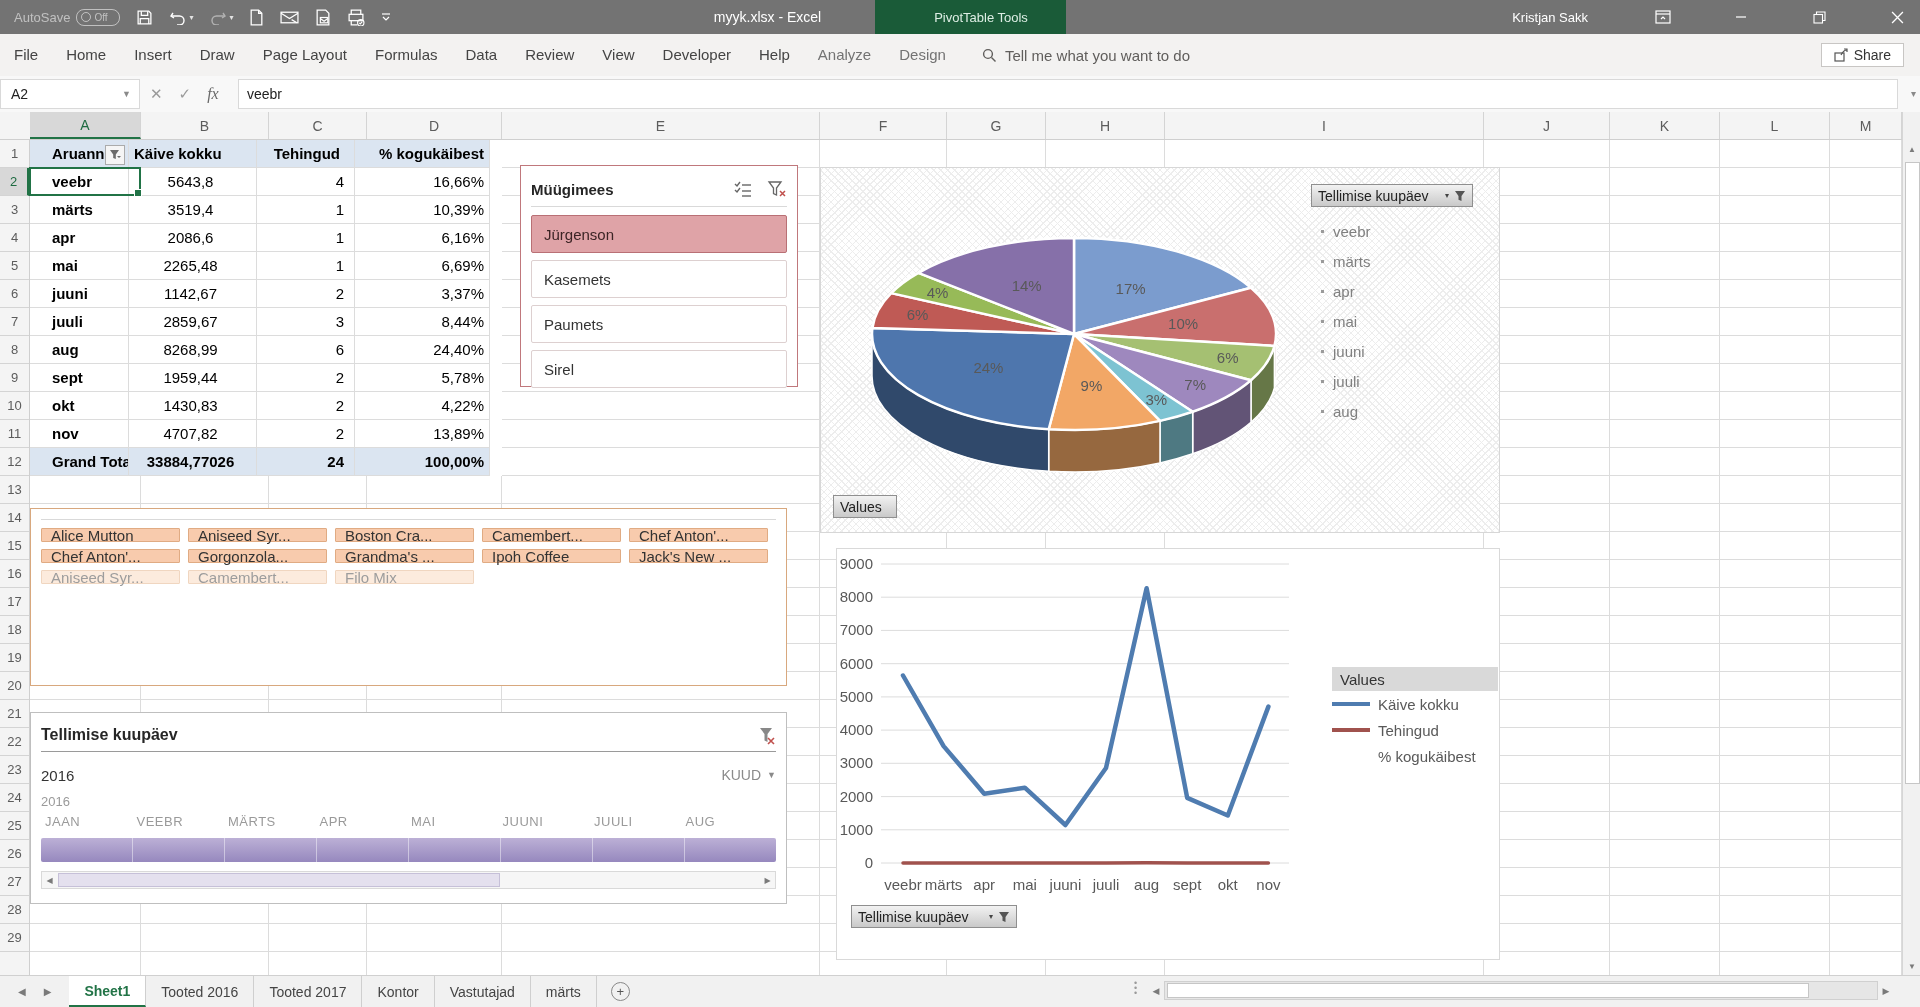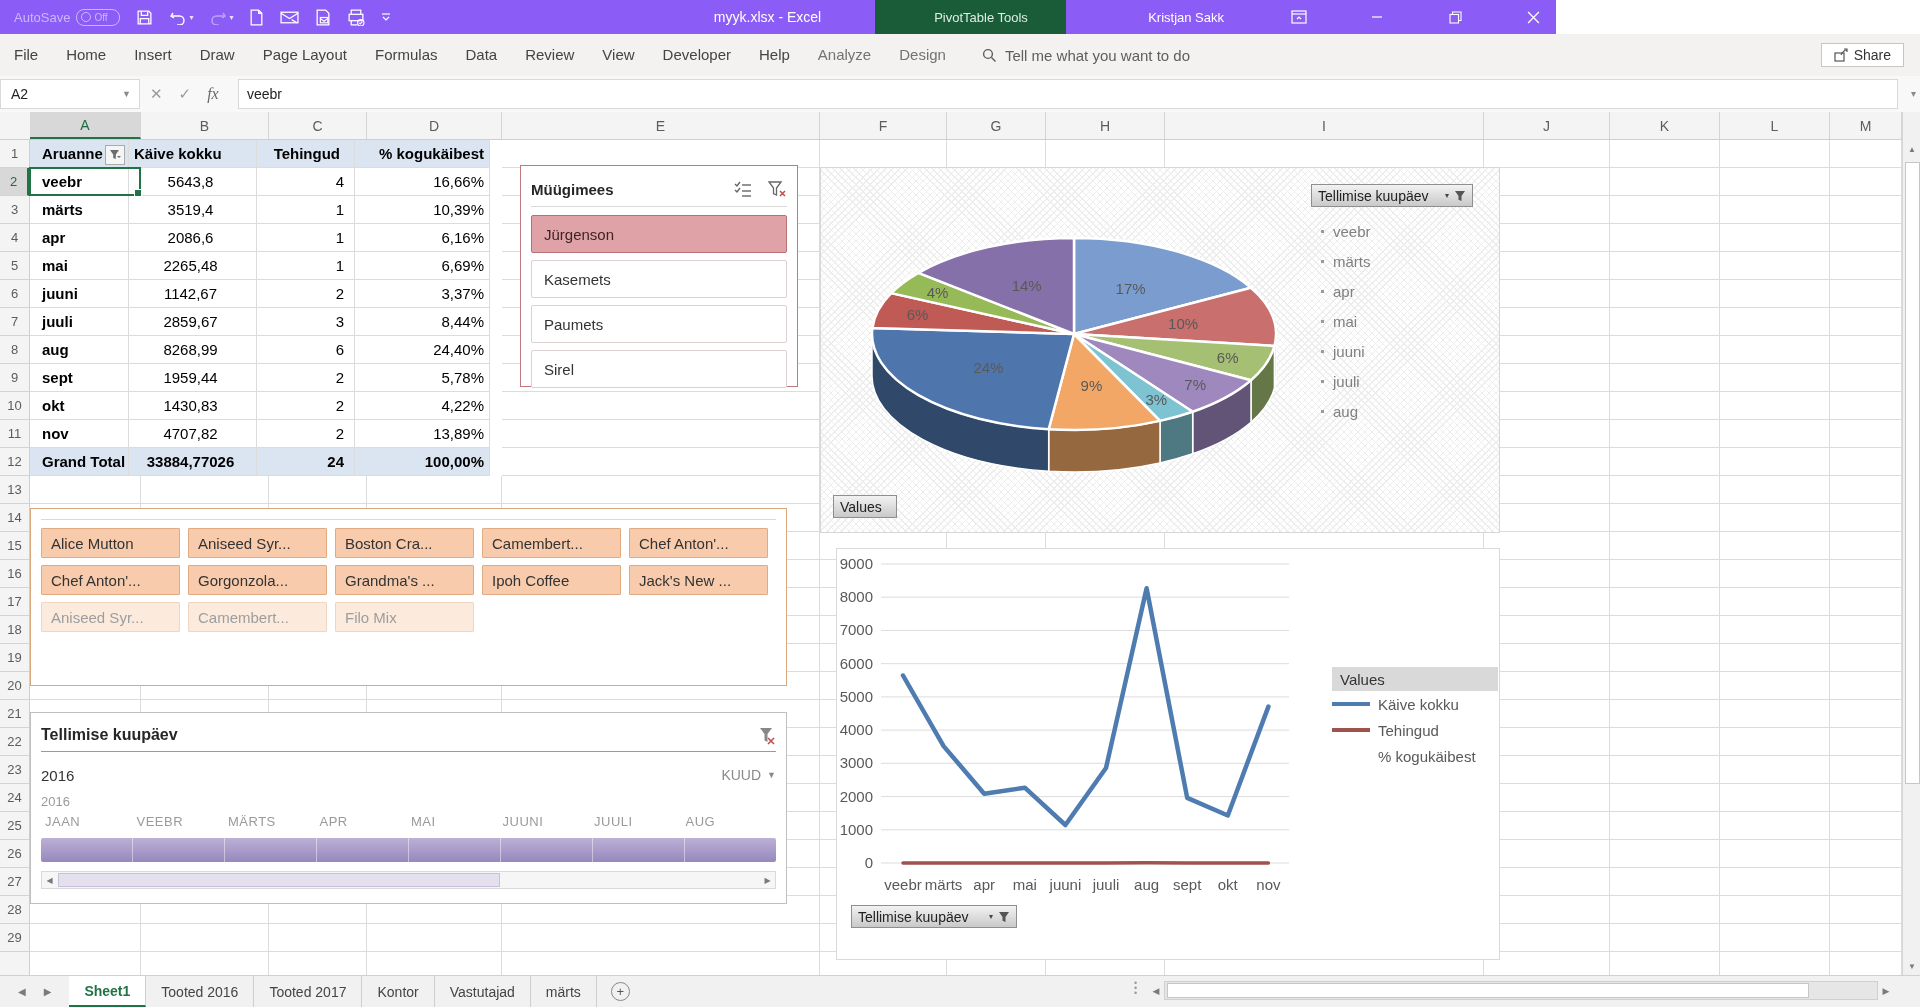--- a/index.html
+++ b/index.html
@@ -1,19 +1,19 @@
 <!DOCTYPE html>
 <html><head>
 <meta charset="utf-8">
 <style>
   html,body{margin:0;padding:0;background:#e6e6e6;font-family:"Liberation Sans",sans-serif;}
   .screen{position:relative;width:1920px;height:1007px;background:#fff;overflow:hidden;font-family:"Liberation Sans",sans-serif;}
   .abs{position:absolute;}
   
-  .titlebar{position:absolute;left:0;top:0;width:1556px;height:34px;background:#8b5cf6;color:#fff;display:flex;align-items:center;}
+  .titlebar{position:absolute;left:0;top:0;width:1920px;height:34px;background:#737373;color:#fff;display:flex;align-items:center;}
   .qat{display:flex;align-items:center;gap:16px;padding-left:14px;}
   .autosave{display:flex;align-items:center;gap:6px;color:rgba(255,255,255,.55);font-size:13px;}
   .as-pill{width:34px;height:15px;border:1px solid rgba(255,255,255,.55);border-radius:8px;display:flex;align-items:center;gap:3px;padding:0 4px;font-size:10px;}
   .as-dot{width:8px;height:8px;border:1px solid rgba(255,255,255,.55);border-radius:50%;}
   .qicon{display:flex;align-items:center;gap:2px;color:#fff;}
   .qicon svg{display:block;}
   .dim svg{opacity:.45;}
   .caret{font-size:8px;color:rgba(255,255,255,.8);}
   .wintitle{position:absolute;left:660px;top:0;width:215px;height:34px;display:flex;align-items:center;justify-content:center;font-size:14px;color:#fff;}
   .ctxgroup{position:absolute;left:875px;top:0;width:170px;height:34px;background:#1a5b38;display:flex;align-items:center;justify-content:center;font-size:13px;color:#ddeee4;padding-left:21px;}
@@ -45,41 +45,41 @@
   .rowhdr.sel{background:#d8d8d8;color:#1e6b41;border-right:2px solid #217346;}
   .cells{position:absolute;left:0;top:140px;width:1902px;height:835px;overflow:hidden;}
   .gridbg{position:absolute;left:30px;top:0;width:1872px;height:835px;
     background-image:repeating-linear-gradient(to bottom,transparent 0 27px,#dcdcdc 27px 28px);}
   .vline{position:absolute;top:0;width:1px;height:835px;background:#dcdcdc;}
   
   .pivot{position:absolute;left:30px;top:0;width:472px;}
   .prow{display:flex;height:28px;box-sizing:border-box;background:#fff;}
   .pcell{height:28px;line-height:28px;font-size:15px;color:#000;box-sizing:border-box;border-right:1px solid #dcdcdc;border-bottom:1px solid #dcdcdc;white-space:nowrap;overflow:hidden;}
   .phead .pcell,.ptotal .pcell{background:#dbe5f1;font-weight:bold;}
-  .c0{width:99px;padding-left:12px;font-weight:bold;position:relative;}
+  .c0{width:99px;padding-left:22px;font-weight:bold;position:relative;}
   .c1{width:128px;text-align:center;padding-right:4px;}
   .c2{width:98px;text-align:right;padding-right:10px;}
   .c3{width:135px;text-align:right;padding-right:5px;}
   .phead .c1{text-align:left;padding-left:5px;}
   .phead .c2{padding-right:14px;}
   .filterbox{position:absolute;right:3px;top:5px;width:18px;height:18px;background:#f5f5f5;border:1px solid #ababab;display:flex;align-items:center;justify-content:center;}
   .selbox{position:absolute;left:29px;top:27px;width:112px;height:29px;border:2px solid #217346;box-sizing:border-box;background:transparent;}
   .selbox:after{content:"";position:absolute;right:-3px;bottom:-3px;width:6px;height:6px;background:#217346;border:1px solid #fff;}
   
   .slicer{position:absolute;background:#fff;box-sizing:border-box;padding:8px 10px;}
   .sl-head{display:flex;align-items:center;height:30px;}
   .sl-title{font-weight:bold;font-size:15px;color:#262626;flex:1;}
   .sl-icons{display:flex;gap:14px;align-items:center;}
   .sl-rule{height:1px;background:#d9d9d9;margin:2px 0 8px 0;}
   .muugimees{left:520px;top:25px;width:278px;height:222px;border:1px solid #c0787c;}
   .muugimees .sl-item{height:36px;border-radius:2px;display:flex;align-items:center;padding-left:12px;font-size:15px;color:#333;margin-bottom:7px;border:1px solid #ddd0d0;background:#fff;}
   .muugimees .sl-item.selected{background:#dfa3a7;border-color:#b97075;color:#3c2425;}
   .toode{left:30px;top:368px;width:757px;height:178px;border:1px solid #d8a87e;}
   .tbtns{display:flex;flex-wrap:wrap;gap:7px 8px;}
-  .tbtn{width:139px;height:30px;border-radius:1px;display:flex;align-items:center;padding-left:9px;font-size:15px;box-sizing:border-box;}
+  .tbtn{width:139px;height:14px;border-radius:1px;display:flex;align-items:center;padding-left:9px;font-size:15px;box-sizing:border-box;}
   .tbtn.selected{background:#f8cbad;border:1px solid #e0ab83;color:#333;}
   .tbtn.nodata{background:#fcebdd;border:1px solid #f0d6c0;color:#9d9d9d;}
   
   .timeline{left:30px;top:572px;width:757px;height:192px;border:1px solid #bfbfbf;}
   .tl-title{font-weight:bold;font-size:16px;color:#262626;flex:1;}
   .tl-row2{display:flex;align-items:center;height:30px;}
   .tl-sel{font-size:15px;color:#333;flex:1;}
   .tl-period{font-size:14px;color:#8a8a8a;display:flex;gap:6px;align-items:center;}
   .tl-year{font-size:13px;color:#9a9a9a;height:24px;line-height:24px;}
   .tl-months{position:relative;height:20px;}

